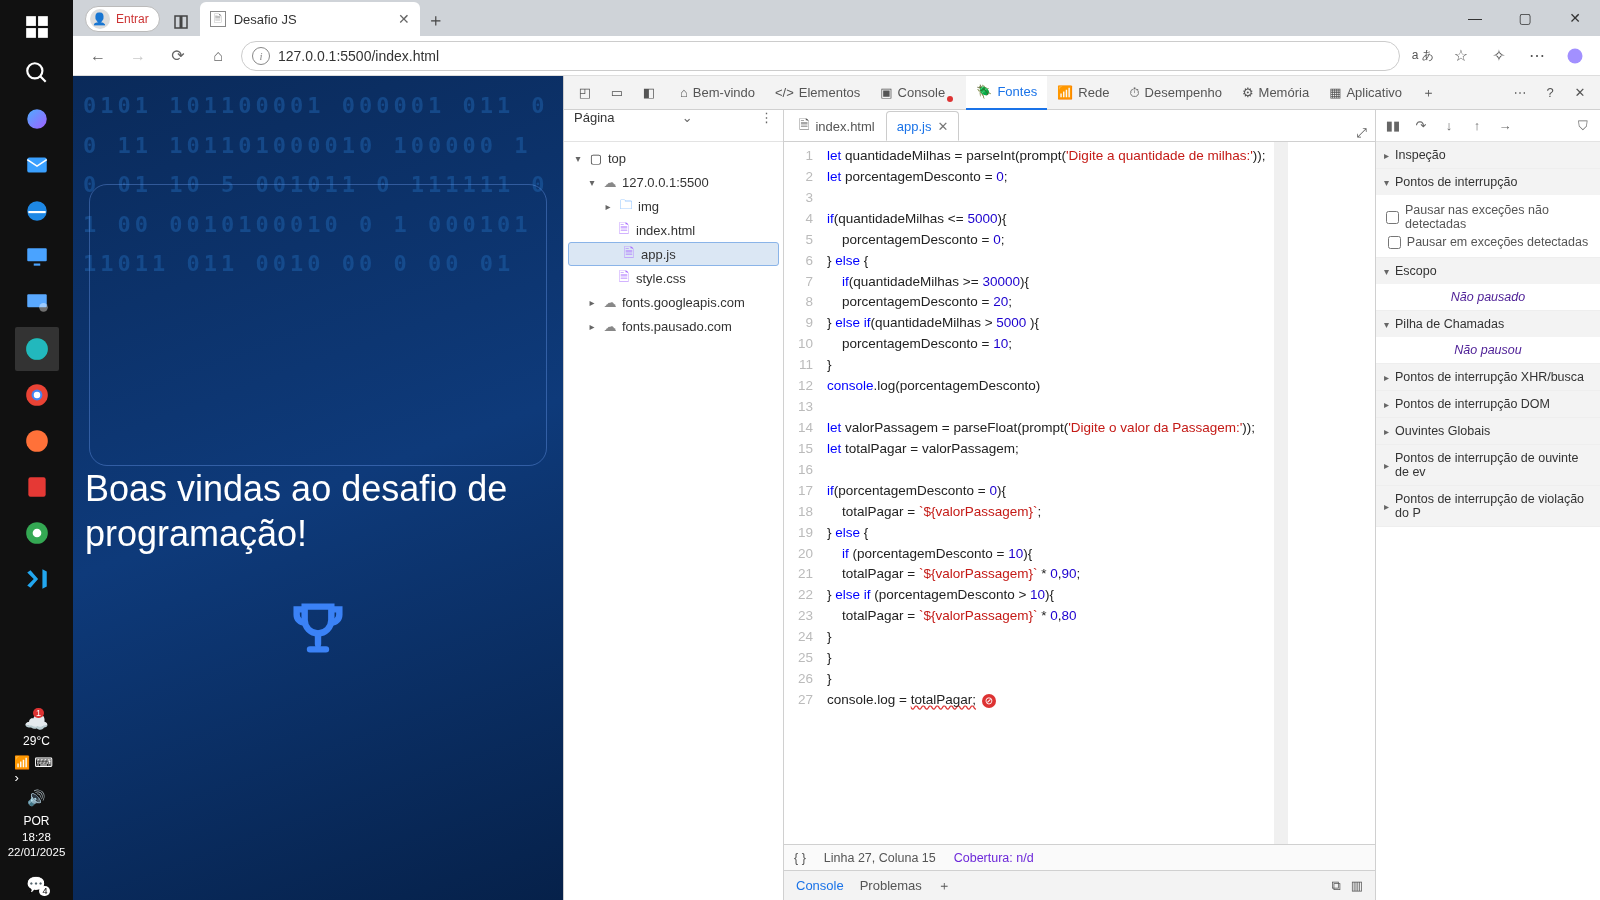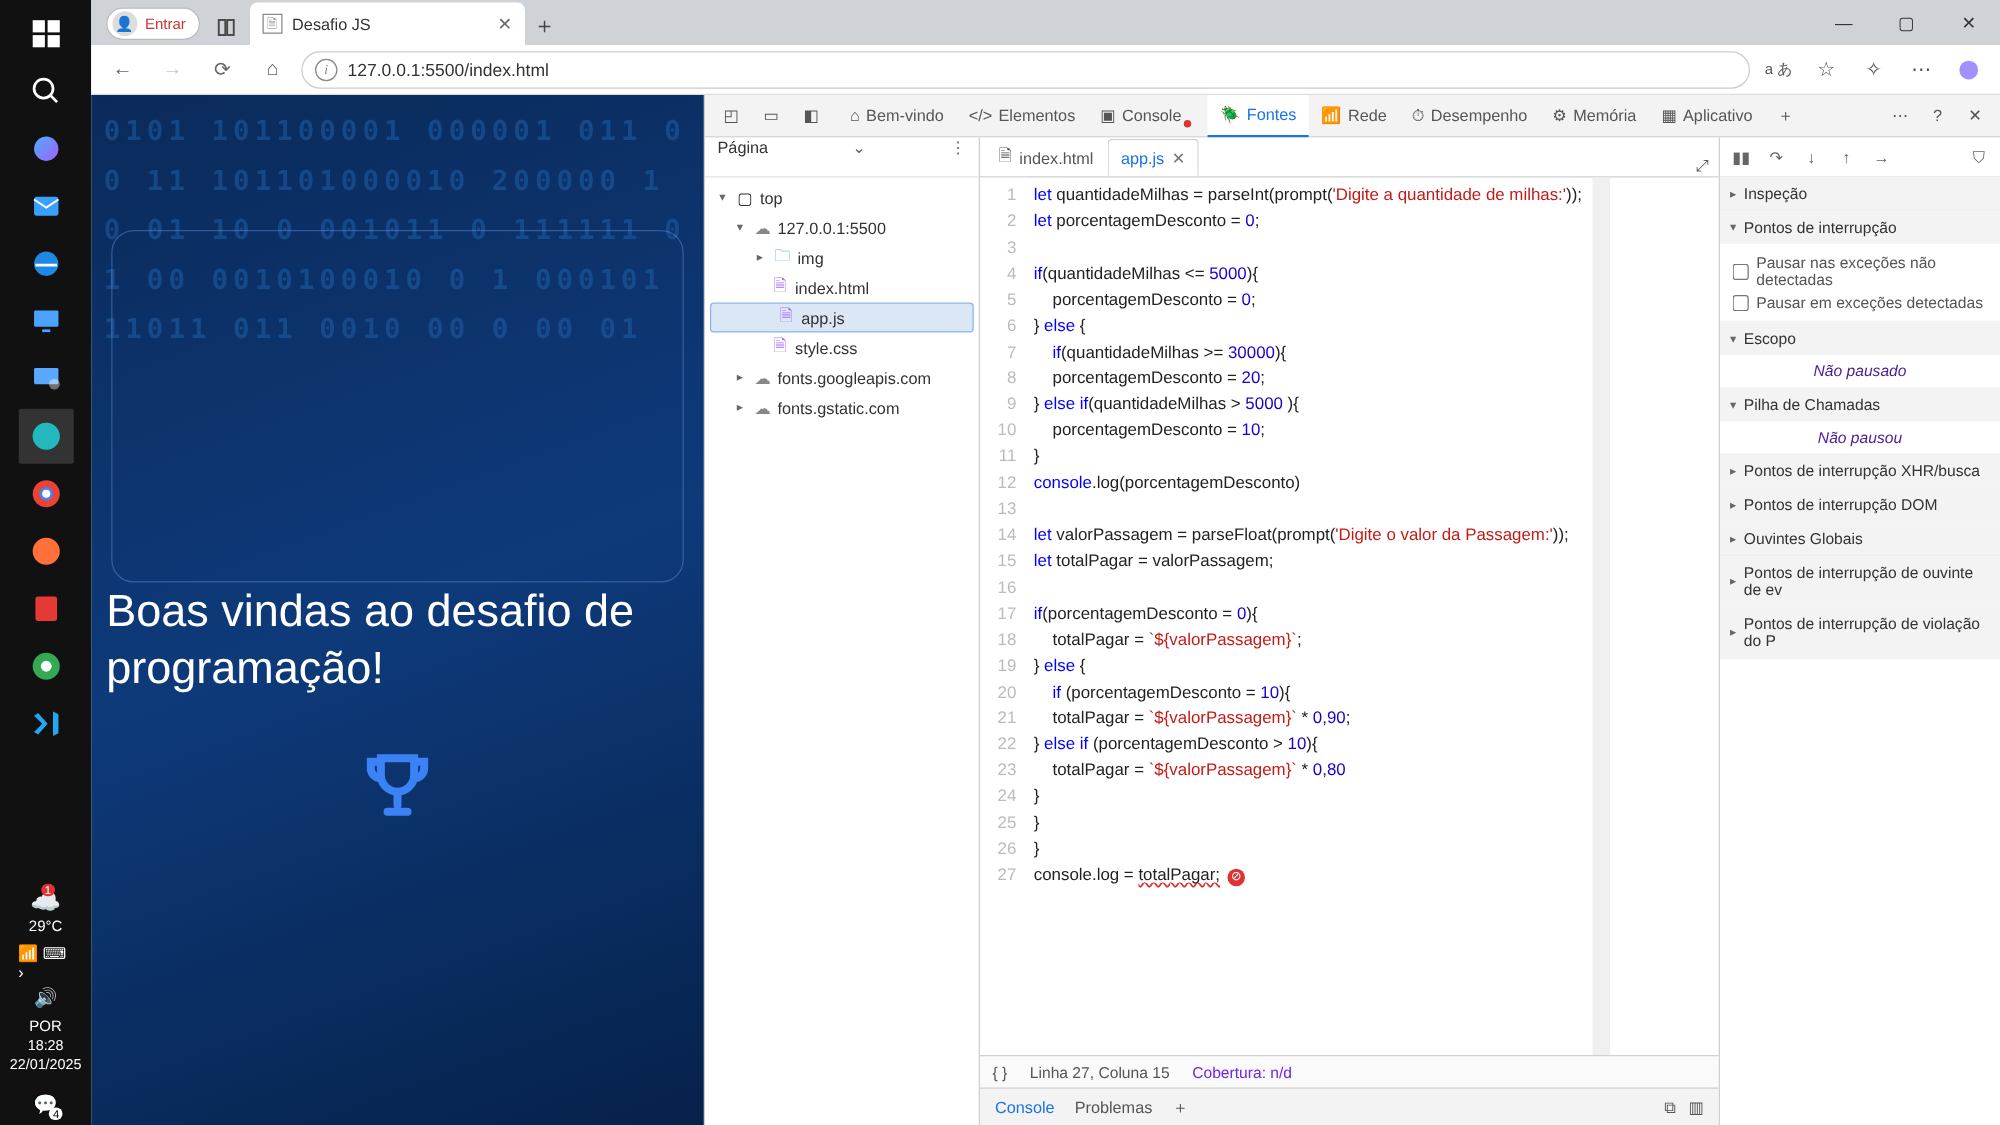--- a/index.html
+++ b/index.html
@@ -82,21 +82,21 @@
   .drawer .ricons{margin-left:auto;display:flex;gap:10px;color:#555;}
   
   .dbg { width:225px; background:#fff; border-left:1px solid #d0d0d0; font-size:13px; color:#333; overflow:auto;}
   .dbg .tools { height:32px; border-bottom:1px solid #e3e3e3; display:flex; align-items:center; padding:0 6px; gap:6px; color:#666;}
   .dbg .tools .b{width:22px;height:22px;display:flex;align-items:center;justify-content:center;}
   .dbg .sec { border-bottom:1px solid #eee;}
   .dbg .sec .h{ padding:6px 8px; display:flex; align-items:center; gap:6px; background:#f3f3f3; font-size:12.5px;}
   .dbg .sec .h .tw{font-size:10px;color:#666;}
   .dbg .sec .bd{ padding:6px 10px; font-size:12.5px; color:#555;}
   .dbg .sec .bd.center{ text-align:center; font-style:italic; color:#4c1d95;}
-  .dbg label{display:flex;align-items:center;gap:6px;font-size:12.5px;padding:2px 0;}
+  .dbg label{display:flex;align-items:center;gap:6px;font-size:12.5px;padding:2px 0;justify-content:center;}
   
   .vscroll { width:14px; background:#f0f0f0; }
 </style>
 </head>
 <body>
 
 <div class="taskbar">
   <div class="ticon">
       <svg viewBox="0 0 24 24" fill="#fff">
         <rect x="2" y="2" width="9" height="9"></rect>
@@ -243,21 +243,21 @@
           <svg width="20" height="20" viewBox="0 0 24 24">
             <circle cx="12" cy="12" r="9" fill="#7b61ff" opacity=".7"></circle>
           </svg>
         </div>
     </div>
   </div>
 
   <div class="content">
 
     <div class="page">
-      <div class="bgnums">0101 101100001  000001  011 0 0 11 101101000010 200000 1 0 01 10 0 001011 0 111111 0 1 00 0010100010 0 1 000101 11011 011 0010 00 0 00 01</div>
+      <div class="bgnums">0101 101100001  000001  011 0 0 11 101101000010 100000 1 0 01 10 5 001011 0 111111 0 1 00 0010100010 0 1 000101 11011 011 0010 00 0 00 01</div>
       <div class="card"></div>
       <h1>Boas vindas ao desafio de programação!</h1>
       <div class="trophy">
         <svg width="64" height="64" viewBox="0 0 24 24" fill="none" stroke="#3b82f6" stroke-width="2.4">
             <path d="M7 4h10v5a5 5 0 0 1-10 0V4z"></path>
             <path d="M7 5H4v2a3 3 0 0 0 3 3M17 5h3v2a3 3 0 0 1-3 3"></path>
             <path d="M12 14v4M9 20h6" stroke-linecap="round"></path>
           </svg>
       </div>
     </div>
@@ -347,21 +347,21 @@
                 <span>style.css</span>
               </div>
             <div class="row" style="padding-left:22px">
                 <span class="tw">▸</span>
                 <span class="ic cloud">☁</span>
                 <span>fonts.googleapis.com</span>
               </div>
             <div class="row" style="padding-left:22px">
                 <span class="tw">▸</span>
                 <span class="ic cloud">☁</span>
-                <span>fonts.gstatic.com</span>
+                <span>fonts.pausado.com</span>
               </div>
           </div>
         </div>
 
         <div class="editor">
           <div class="filetabs">
             <div class="ft">
                 <span>🗎</span>
                 <span>index.html</span>
               </div>

